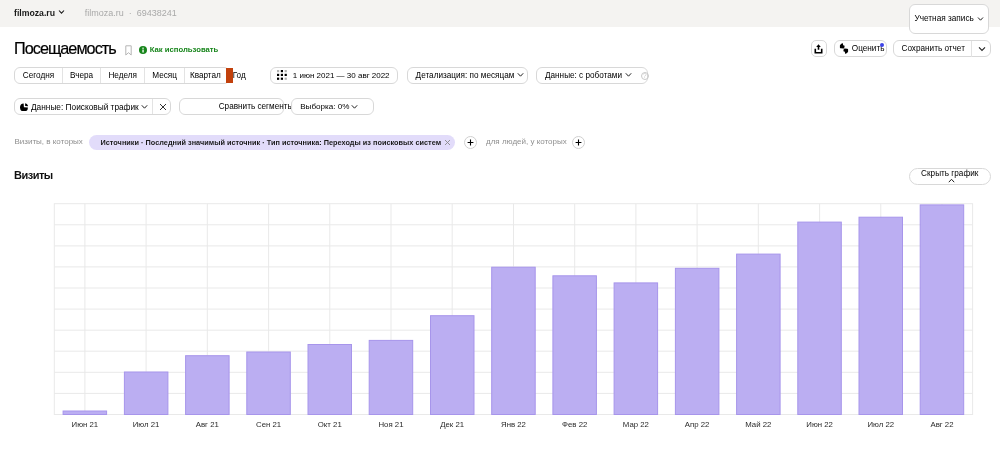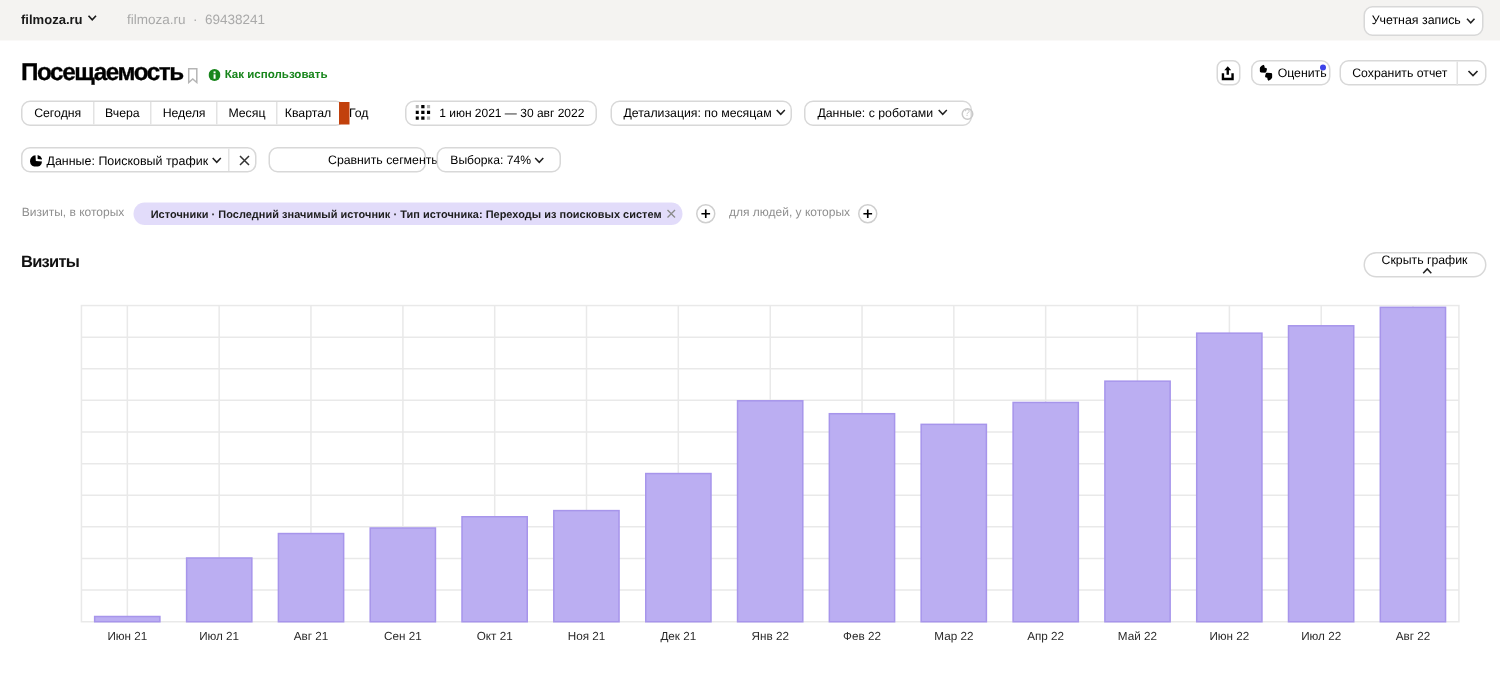--- a/index.html
+++ b/index.html
@@ -16,28 +16,28 @@
 </head>
 <body>
 <div id="page">
 
   <div class="topbar"></div>
   <div class="abs" style="left:14px; top:3px; height:20px; display:flex; align-items:center; font-size:8.7px; font-weight:bold; color:#1a1a1a;">filmoza.ru</div>
   <svg class="abs" style="left:57.5px; top:9px;" width="7" height="6" viewBox="0 0 7 6">
       <path d="M1 1.5 L3.5 4.2 L6 1.5" fill="none" stroke="#1a1a1a" stroke-width="1.1"></path>
     </svg>
   <div class="abs" style="left:84.7px; top:3px; height:20px; display:flex; align-items:center; font-size:9px; color:#a9a9a9;">filmoza.ru&nbsp;&nbsp;·&nbsp;&nbsp;69438241</div>
-  <div class="btn" style="left:909px; top:3.8px; width:80.3px; height:20px; justify-content:center;">
+  <div class="btn" style="left:909px; top:3.8px; width:80.3px; height:30px; justify-content:center;">
     <span style="font-size:8.25px;">Учетная запись</span>
     <svg style="margin-left:3px;" width="7" height="6" viewBox="0 0 7 6">
         <path d="M1 1.5 L3.5 4.2 L6 1.5" fill="none" stroke="#222" stroke-width="1"></path>
       </svg>
   </div>
 
-  <div class="abs" style="left:14px; top:38.8px; font-size:16.2px; letter-spacing:-0.95px; font-weight:bold; color:#000; -webkit-text-stroke:0.2px #000;">Посещаемость</div>
+  <div class="abs" style="left:14px; top:38.8px; font-size:16.2px; letter-spacing:-0.95px; font-weight:normal; color:#000; -webkit-text-stroke:0.2px #000;">Посещаемость</div>
   <svg class="abs" style="left:124.5px; top:44.5px;" width="7" height="11" viewBox="0 0 7 11">
       <path d="M0.8 0.8 H6.2 V10 L3.5 7.7 L0.8 10 Z" fill="none" stroke="#b5b5b5" stroke-width="1"></path>
     </svg>
   <svg class="abs" style="left:138.5px; top:45.5px;" width="8" height="8" viewBox="0 0 9 9">
       <circle cx="4.5" cy="4.5" r="4.5" fill="#17851b"></circle>
       <rect x="3.8" y="1.8" width="1.5" height="1.4" fill="#fff"></rect>
       <rect x="3.8" y="4" width="1.5" height="3.3" fill="#fff"></rect>
     </svg>
   <div class="abs" style="left:149.8px; top:45.2px; font-size:7.7px; font-weight:bold; color:#17851b;">Как использовать</div>
 
@@ -120,21 +120,21 @@
         <path d="M2.8 1 C4.2 3 5.2 4.4 5.2 5.9 A2.6 2.6 0 0 1 0.4 5.9 C0.4 4.4 1.4 3 2.8 1 Z" fill="#000"></path>
         <path d="M7.4 4.5 C8.4 5.9 9 6.8 9 7.8 A1.8 1.8 0 0 1 5.8 7.8 C5.8 6.8 6.4 5.9 7.4 4.5 Z" fill="#000"></path>
         <circle cx="7.2" cy="2" r="1.1" fill="#000"></circle>
       </svg>
     <span style="margin-left:2.8px;padding-left:32px;">Сравнить сегменты</span>
     <svg style="margin-left:2px;" width="7" height="6" viewBox="0 0 7 6">
         <path d="M0.8 1.3 L3.5 4.2 L6.2 1.3" fill="none" stroke="#222" stroke-width="1"></path>
       </svg>
   </div>
   <div class="btn" style="left:291.4px; top:98.4px; width:82.6px;">
-    <span style="margin-left:7.8px; font-size:8.1px;">Выборка: 74%</span>
+    <span style="margin-left:7.8px; font-size:8.1px;">Выборка: 0%</span>
     <svg style="margin-left:2px;" width="7" height="6" viewBox="0 0 7 6">
         <path d="M0.8 1.3 L3.5 4.2 L6.2 1.3" fill="none" stroke="#222" stroke-width="1"></path>
       </svg>
   </div>
 
   <div class="abs" style="left:14.5px; top:137.3px; font-size:8px; color:#8f8f8f;">Визиты, в которых</div>
   <div class="abs" style="left:88.7px; top:134.5px; width:366.5px; height:15.3px; background:rgba(226,220,250,0.99); border-radius:8px; display:flex; align-items:center;">
     <span style="margin-left:11.8px; font-size:7.3px; font-weight:bold; letter-spacing:0.02px; color:#1c1c1c;">Источники · Последний значимый источник · Тип источника: Переходы из поисковых систем</span>
     <svg style="margin-left:2.8px;" width="7" height="7" viewBox="0 0 7 7">
         <path d="M1 1 L6 6 M6 1 L1 6" stroke="#8a8a8a" stroke-width="0.9"></path>

